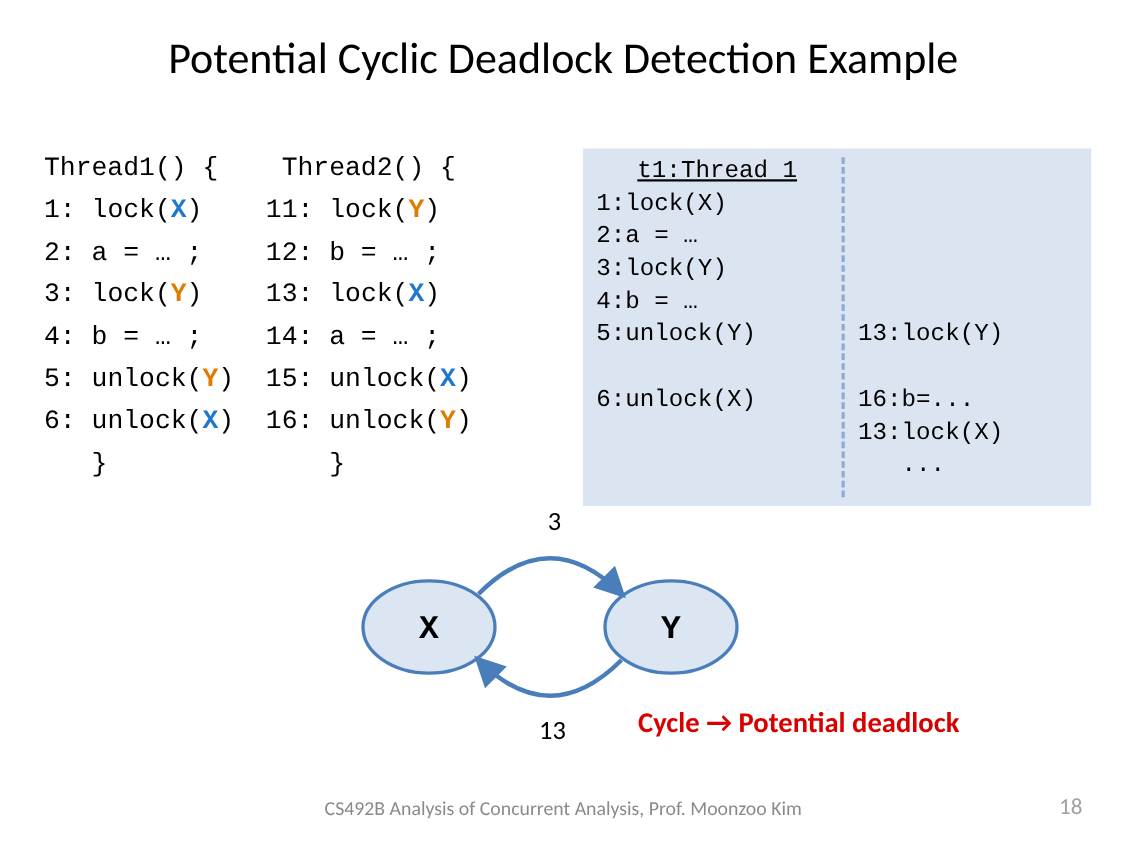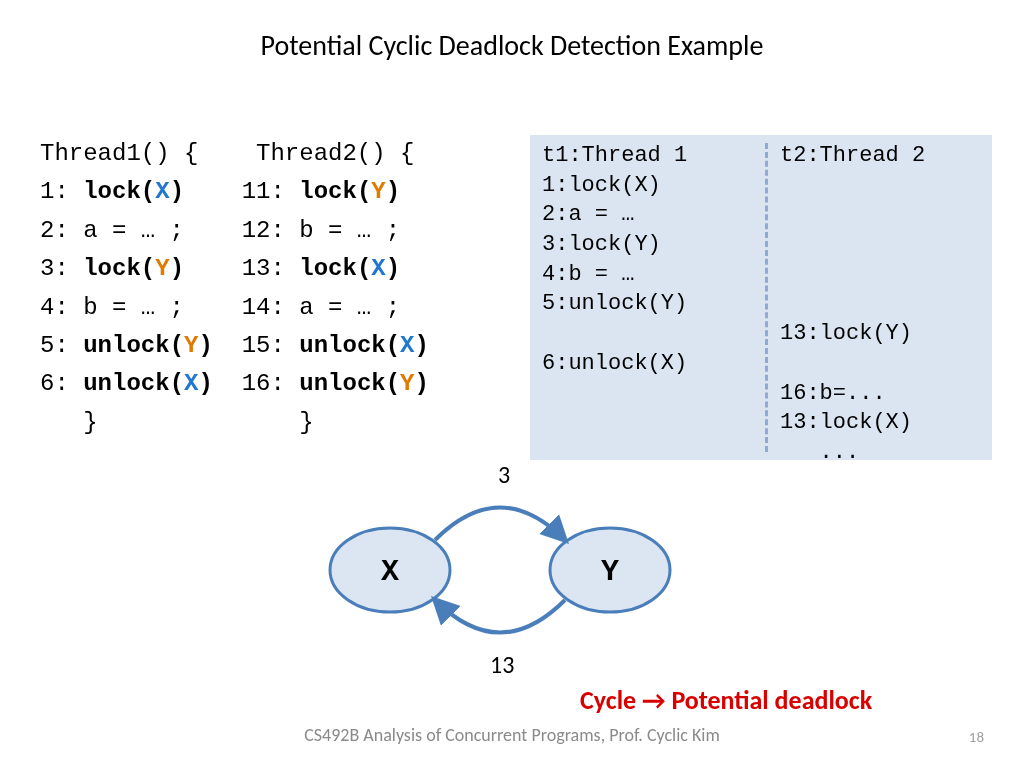--- a/index.html
+++ b/index.html
@@ -5,35 +5,35 @@
   body {
     margin: 0;
     width: 1024px;
     height: 768px;
     background: #fff;
     font-family: Calibri, Arial, sans-serif;
     color: #000;
     position: relative;
   }
   .title {
-    font-size: 28px;
+    font-size: 40px;
     text-align: center;
     padding-top: 28px;
     font-weight: 400;
   }
   .code-area {
     position: absolute;
     top: 135px;
     left: 40px;
     font-family: "Courier New", monospace;
     font-size: 24px;
     line-height: 1.6;
     white-space: pre;
   }
-  .code-area .b { font-weight: bold; text-align: right; }
+  .code-area .b { font-weight: normal; text-align: right; }
   .code-area .cx { color: #1f77d0; font-weight: bold; }
   .code-area .cy { color: #e07b00; font-weight: bold; }
   .trace-box {
     position: absolute;
     top: 135px;
     left: 530px;
     width: 462px;
     height: 325px;
     background: #dbe5f1;
     font-family: "Courier New", monospace;
@@ -47,21 +47,21 @@
     left: 235px;
     border-left: 3px dashed #8faad3;
   }
   .trace-col {
     position: absolute;
     top: 6px;
     white-space: pre;
   }
   .trace-col.left  { left: 12px; width: 220px; }
   .trace-col.right { left: 250px; width: 205px; }
-  .trace-head { display: block; }
+  .trace-head { text-decoration: underline; display: block; text-align: center; }
   .trace-col .b { font-weight: normal; }
   svg.graph {
     position: absolute;
     top: 455px;
     left: 300px;
     width: 420px;
     height: 225px;
   }
   .graph-label {
     position: absolute;
@@ -69,36 +69,35 @@
     font-size: 24px;
   }
   .cycle-note {
     position: absolute;
     top: 640px;
     left: 580px;
     color: #d90000;
     font-weight: bold;
     font-size: 26px;
     font-family: Calibri, Arial, sans-serif;
-    margin-top: 44px;
   }
   .footer {
     position: absolute;
     bottom: 22px;
     left: 0; right: 0;
     text-align: center;
     color: #8a8a8a;
     font-size: 18px;
   }
   .pagenum {
     position: absolute;
     bottom: 22px;
     right: 40px;
     color: #a0a0a0;
-    font-size: 15px;
+    font-size: 21px;
   }
 </style>
 </head>
 <body>
 
 <div class="title">Potential Cyclic Deadlock Detection Example</div>
 
 <div class="code-area"><span>Thread1() {</span>    <span>Thread2() {</span>
 <span>1: </span><span class="b">lock(</span><span class="cx">X</span><span class="b">)</span>    <span>11: </span><span class="b">lock(</span><span class="cy">Y</span><span class="b">)</span>
 <span>2: a = … ;</span>    <span>12: b = … ;</span>
@@ -110,21 +109,21 @@
 
 <div class="trace-box">
   <div class="trace-divider"></div>
   <div class="trace-col left"><span class="trace-head">t1:Thread 1</span><span>1</span><span class="b">:lock(X)</span>
 <span>2</span><span>:a = …</span>
 <span>3</span><span class="b">:lock(Y)</span>
 <span>4</span><span>:b = …</span>
 <span>5</span><span class="b">:unlock(Y)</span>
 
 <span>6</span><span class="b">:unlock(X)</span></div>
-  <div class="trace-col right"><span class="trace-head">t2:Thread 2</span>
+  <div class="trace-col right">
 
 
 
 
 <span>13</span><span class="b">:lock(Y)</span>
 
 <span>16</span><span>:b=...</span>
 <span>13</span><span class="b">:lock(X)</span>
 <span>   ...</span></div>
 </div>
@@ -141,14 +140,14 @@
   <path d="M 265 145 Q 200 210 135 145" fill="none" stroke="#4a7ebb" stroke-width="4" marker-end="url(#arrow)"></path>
   <text x="90" y="125" text-anchor="middle" font-family="Courier New" font-size="30" font-weight="bold">X</text>
   <text x="310" y="125" text-anchor="middle" font-family="Courier New" font-size="30" font-weight="bold">Y</text>
 </svg>
 
 <div class="graph-label" style="top:460px; left:498px;">3</div>
 <div class="graph-label" style="top:650px; left:490px;">13</div>
 
 <div class="cycle-note">Cycle → Potential deadlock</div>
 
-<div class="footer">CS492B Analysis of Concurrent Programs, Prof. Cyclic Kim</div>
+<div class="footer">CS492B Analysis of Concurrent Analysis, Prof. Moonzoo Kim</div>
 <div class="pagenum">18</div>
 
 </body></html>

